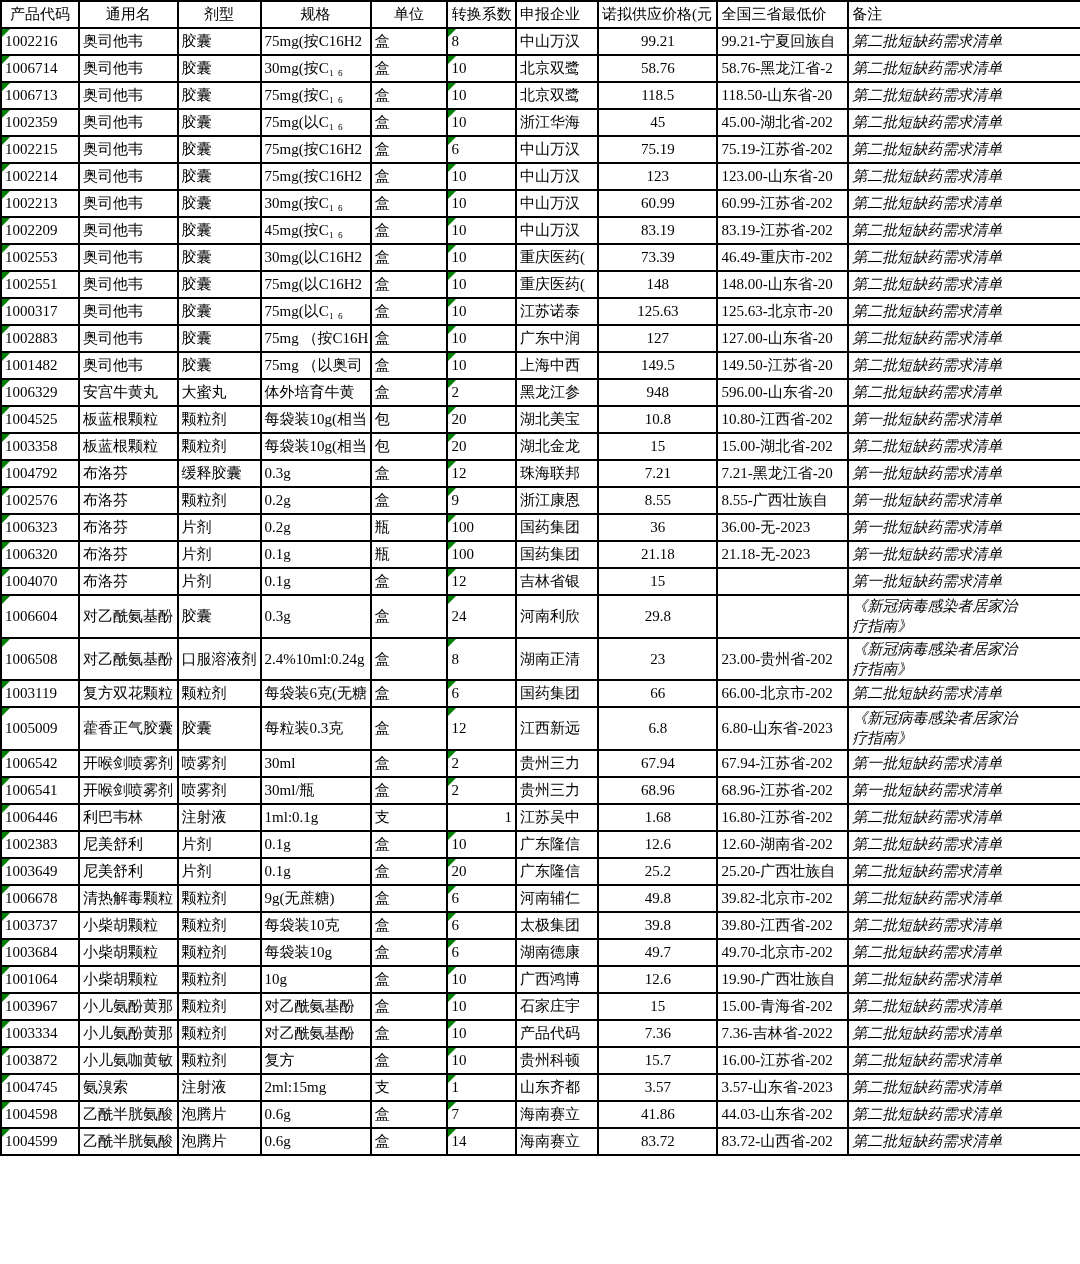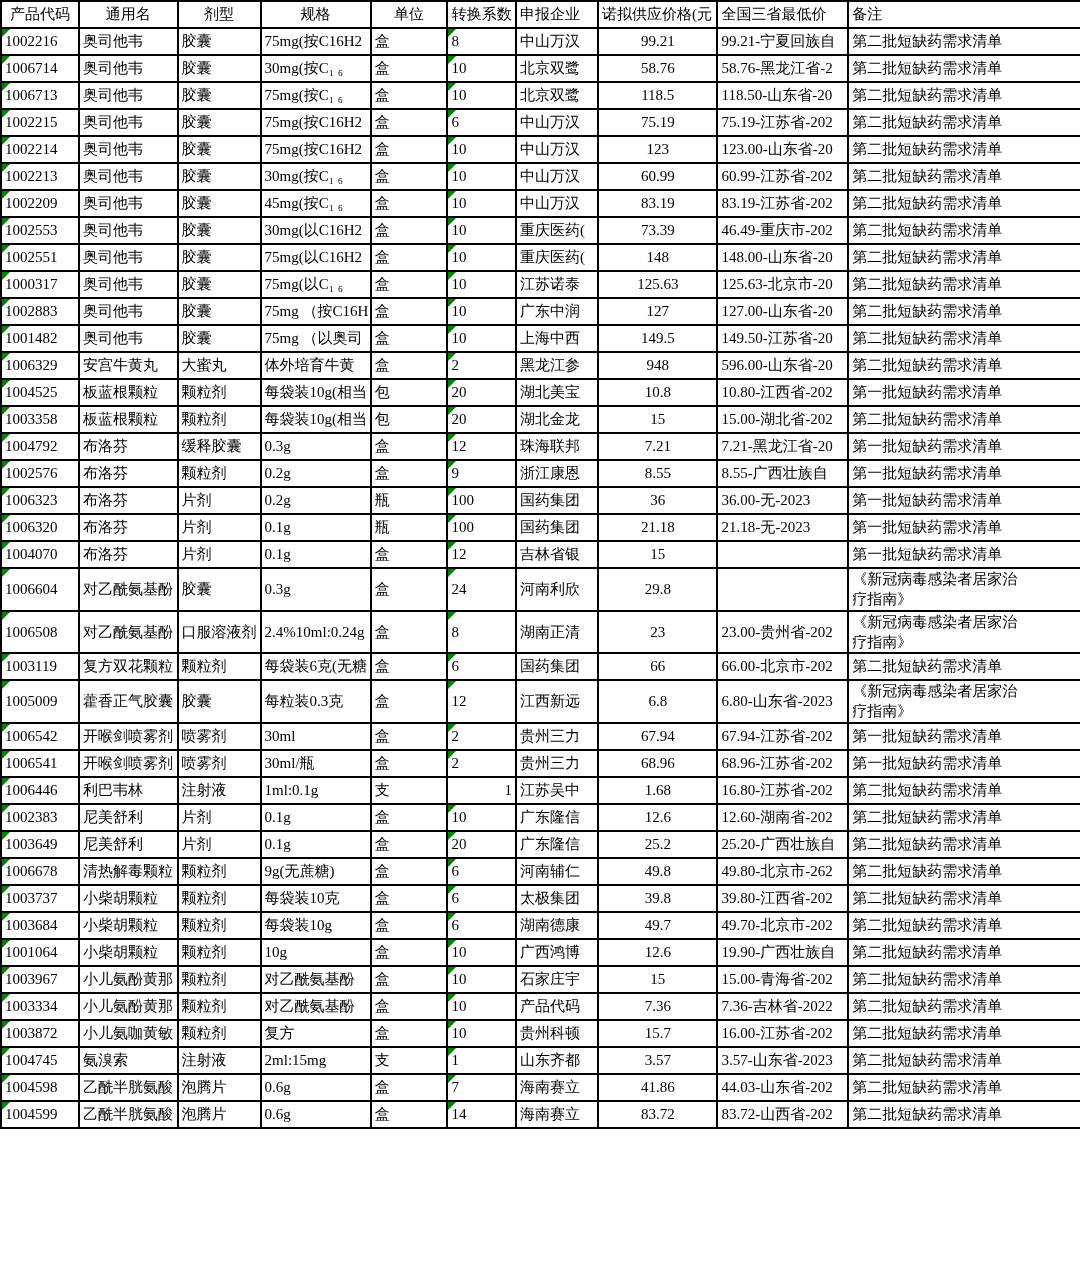--- a/index.html
+++ b/index.html
@@ -27,21 +27,21 @@
     line-height:1.35;
   }
   
   .w-code{width:75px}.w-name{width:95px}.w-form{width:80px}.w-spec{width:106px}
   .w-unit{width:74px}.w-factor{width:66px}.w-company{width:79px}
   .w-price{width:115px}.w-low{width:126px}.w-note{width:224px}
   
   thead th { text-align:center; }
   thead th.col-company, thead th.col-price, thead th.col-low, thead th.col-note { text-align:left; }
   td.col-price { text-align:center; }
-  td.col-note { white-space:normal; padding-right:52px; }
+  td.col-note { white-space:normal; padding-right:52px;font-style:italic; }
   td.fr { text-align:right; }
   
   .tri {
     position:absolute; top:0; left:0; width:0; height:0;
     border-top:8px solid #008000;
     border-right:8px solid transparent;
   }
 </style>
 </head>
 <body>
@@ -105,20 +105,32 @@
           <td class="col-form">胶囊</td>
           <td class="col-spec">75mg(按C₁ ₆</td>
           <td class="col-unit">盒</td>
           <td class="col-factor"><span class="tri" style="border-top-color: rgb(0, 128, 0);"></span>10</td>
           <td class="col-company">北京双鹭</td>
           <td class="col-price">118.5</td>
           <td class="col-low">118.50-山东省-20</td>
           <td class="col-note">第二批短缺药需求清单</td>
         </tr>
         <tr>
+          <td class="col-code"><span class="tri" style="border-top-color: rgb(0, 128, 0);"></span>1002359</td>
+          <td class="col-name">奥司他韦</td>
+          <td class="col-form">胶囊</td>
+          <td class="col-spec">75mg(以C₁ ₆</td>
+          <td class="col-unit">盒</td>
+          <td class="col-factor"><span class="tri" style="border-top-color: rgb(0, 128, 0);"></span>10</td>
+          <td class="col-company">浙江华海</td>
+          <td class="col-price">45</td>
+          <td class="col-low">45.00-湖北省-202</td>
+          <td class="col-note">第二批短缺药需求清单</td>
+        </tr>
+        <tr>
           <td class="col-code"><span class="tri" style="border-top-color: rgb(0, 128, 0);"></span>1002215</td>
           <td class="col-name">奥司他韦</td>
           <td class="col-form">胶囊</td>
           <td class="col-spec">75mg(按C16H2</td>
           <td class="col-unit">盒</td>
           <td class="col-factor"><span class="tri" style="border-top-color: rgb(0, 128, 0);"></span>6</td>
           <td class="col-company">中山万汉</td>
           <td class="col-price">75.19</td>
           <td class="col-low">75.19-江苏省-202</td>
           <td class="col-note">第二批短缺药需求清单</td>
@@ -425,21 +437,21 @@
         </tr>
         <tr>
           <td class="col-code"><span class="tri" style="border-top-color: rgb(0, 128, 0);"></span>1006678</td>
           <td class="col-name">清热解毒颗粒</td>
           <td class="col-form">颗粒剂</td>
           <td class="col-spec">9g(无蔗糖)</td>
           <td class="col-unit">盒</td>
           <td class="col-factor"><span class="tri" style="border-top-color: rgb(0, 128, 0);"></span>6</td>
           <td class="col-company">河南辅仁</td>
           <td class="col-price">49.8</td>
-          <td class="col-low">49.80-北京市-262</td>
+          <td class="col-low">39.82-北京市-202</td>
           <td class="col-note">第二批短缺药需求清单</td>
         </tr>
         <tr>
           <td class="col-code"><span class="tri" style="border-top-color: rgb(0, 128, 0);"></span>1003737</td>
           <td class="col-name">小柴胡颗粒</td>
           <td class="col-form">颗粒剂</td>
           <td class="col-spec">每袋装10克</td>
           <td class="col-unit">盒</td>
           <td class="col-factor"><span class="tri" style="border-top-color: rgb(0, 128, 0);"></span>6</td>
           <td class="col-company">太极集团</td>

